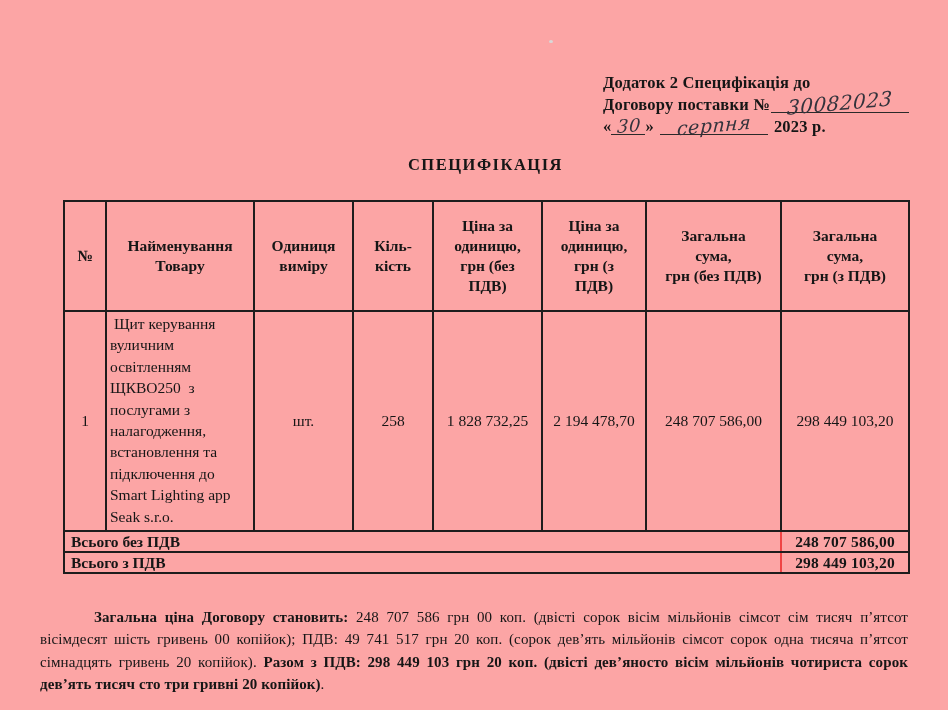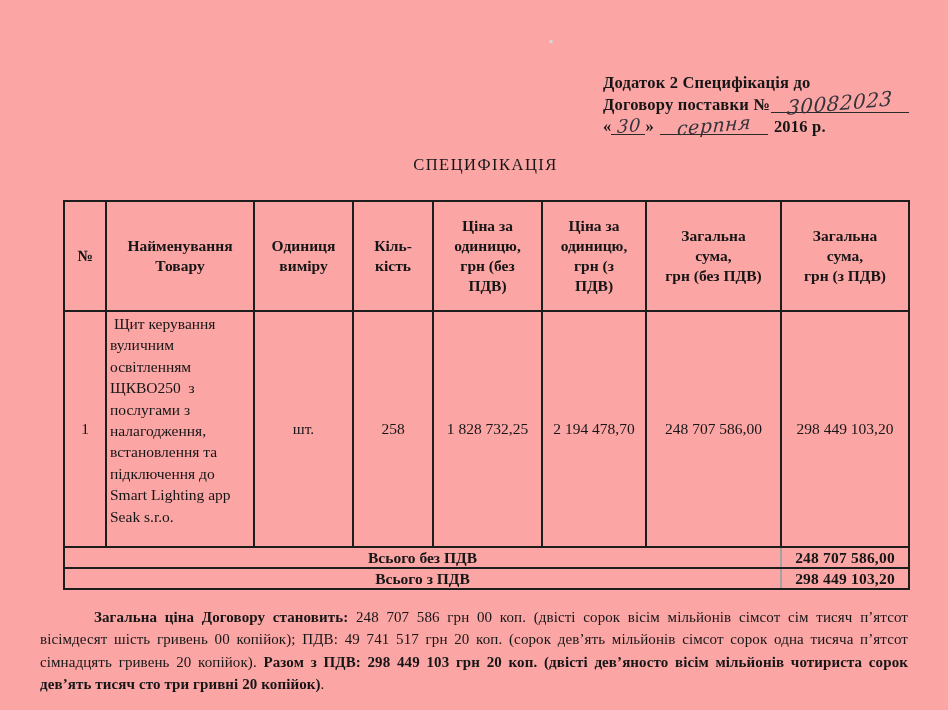--- a/index.html
+++ b/index.html
@@ -42,21 +42,21 @@
   }
   .hw-number-slot { width: 138px; margin-left: 1px; }
   .hw-number { font-size: 20px; }
   .hw-day-slot { width: 34px; }
   .hw-day { font-size: 18px; }
   .hw-month-slot { width: 108px; margin: 0 6px; }
   .hw-month { font-size: 19px; }
 
   .doc-title {
     position: absolute; left: 63px; top: 155px; width: 845px;
-    text-align: center; font-weight: normal; font-size: 16.5px;
+    text-align: center; font-weight: bold; font-size: 16.5px;
     letter-spacing: 1.5px;
   }
 
   
   table.spec {
     position: absolute; left: 63px; top: 200px; width: 845px;
     border-collapse: collapse; table-layout: fixed;
   }
   .spec th, .spec td {
     border: 2px solid #1d1d1d;
@@ -68,26 +68,26 @@
   .spec th {
     font-weight: bold;
     white-space: pre-line;
     line-height: 20px;
     height: 110px;
   }
   .spec td.cell-name {
     text-align: left;
     white-space: pre-wrap;
     line-height: 21.4px;
-    padding: 1px 1px 19px 3px;
+    padding: 1px 1px 3px 3px;
     vertical-align: top;
   }
   .spec tr.item-row td { height: 215px; }
   .spec tr.sum-row td { height: 21px; padding: 0 6px; font-weight: bold; font-size: 15.5px; }
-  .spec tr.sum-row .sum-label { text-align: center; border-right: 2px solid #a3a3a3; }
+  .spec tr.sum-row .sum-label { text-align: left; border-right: 2px solid #ef4444; }
   .spec tr.sum-row .sum-value { text-align: center; letter-spacing: 0.2px; }
 
   
   .total-paragraph {
     position: absolute; left: 40px; top: 606px; width: 868px;
     font-size: 15px; line-height: 22.4px;
     text-align: justify;
     text-indent: 54px;
     letter-spacing: 0.1px;
   }
@@ -96,21 +96,21 @@
 </head>
 <body>
 
 <div class="page">
 
   <div class="speck"></div>
 
   <div class="annex">
     <div class="row">Додаток 2 Специфікація до</div>
     <div class="row"><span>Договору поставки №</span><span class="hw-slot hw-number-slot"><span class="hw hw-number">30082023</span></span></div>
-    <div class="row"><span>«</span><span class="hw-slot hw-day-slot"><span class="hw hw-day">30</span></span><span>»</span><span class="hw-slot hw-month-slot"><span class="hw hw-month">серпня</span></span><span>2016 р.</span></div>
+    <div class="row"><span>«</span><span class="hw-slot hw-day-slot"><span class="hw hw-day">30</span></span><span>»</span><span class="hw-slot hw-month-slot"><span class="hw hw-month">серпня</span></span><span>2023 р.</span></div>
   </div>
 
   <div class="doc-title">СПЕЦИФІКАЦІЯ</div>
 
   <table class="spec">
     <colgroup>
       <col style="width:42px">
         <col style="width:148px">
         <col style="width:99px">
         <col style="width:80px">

